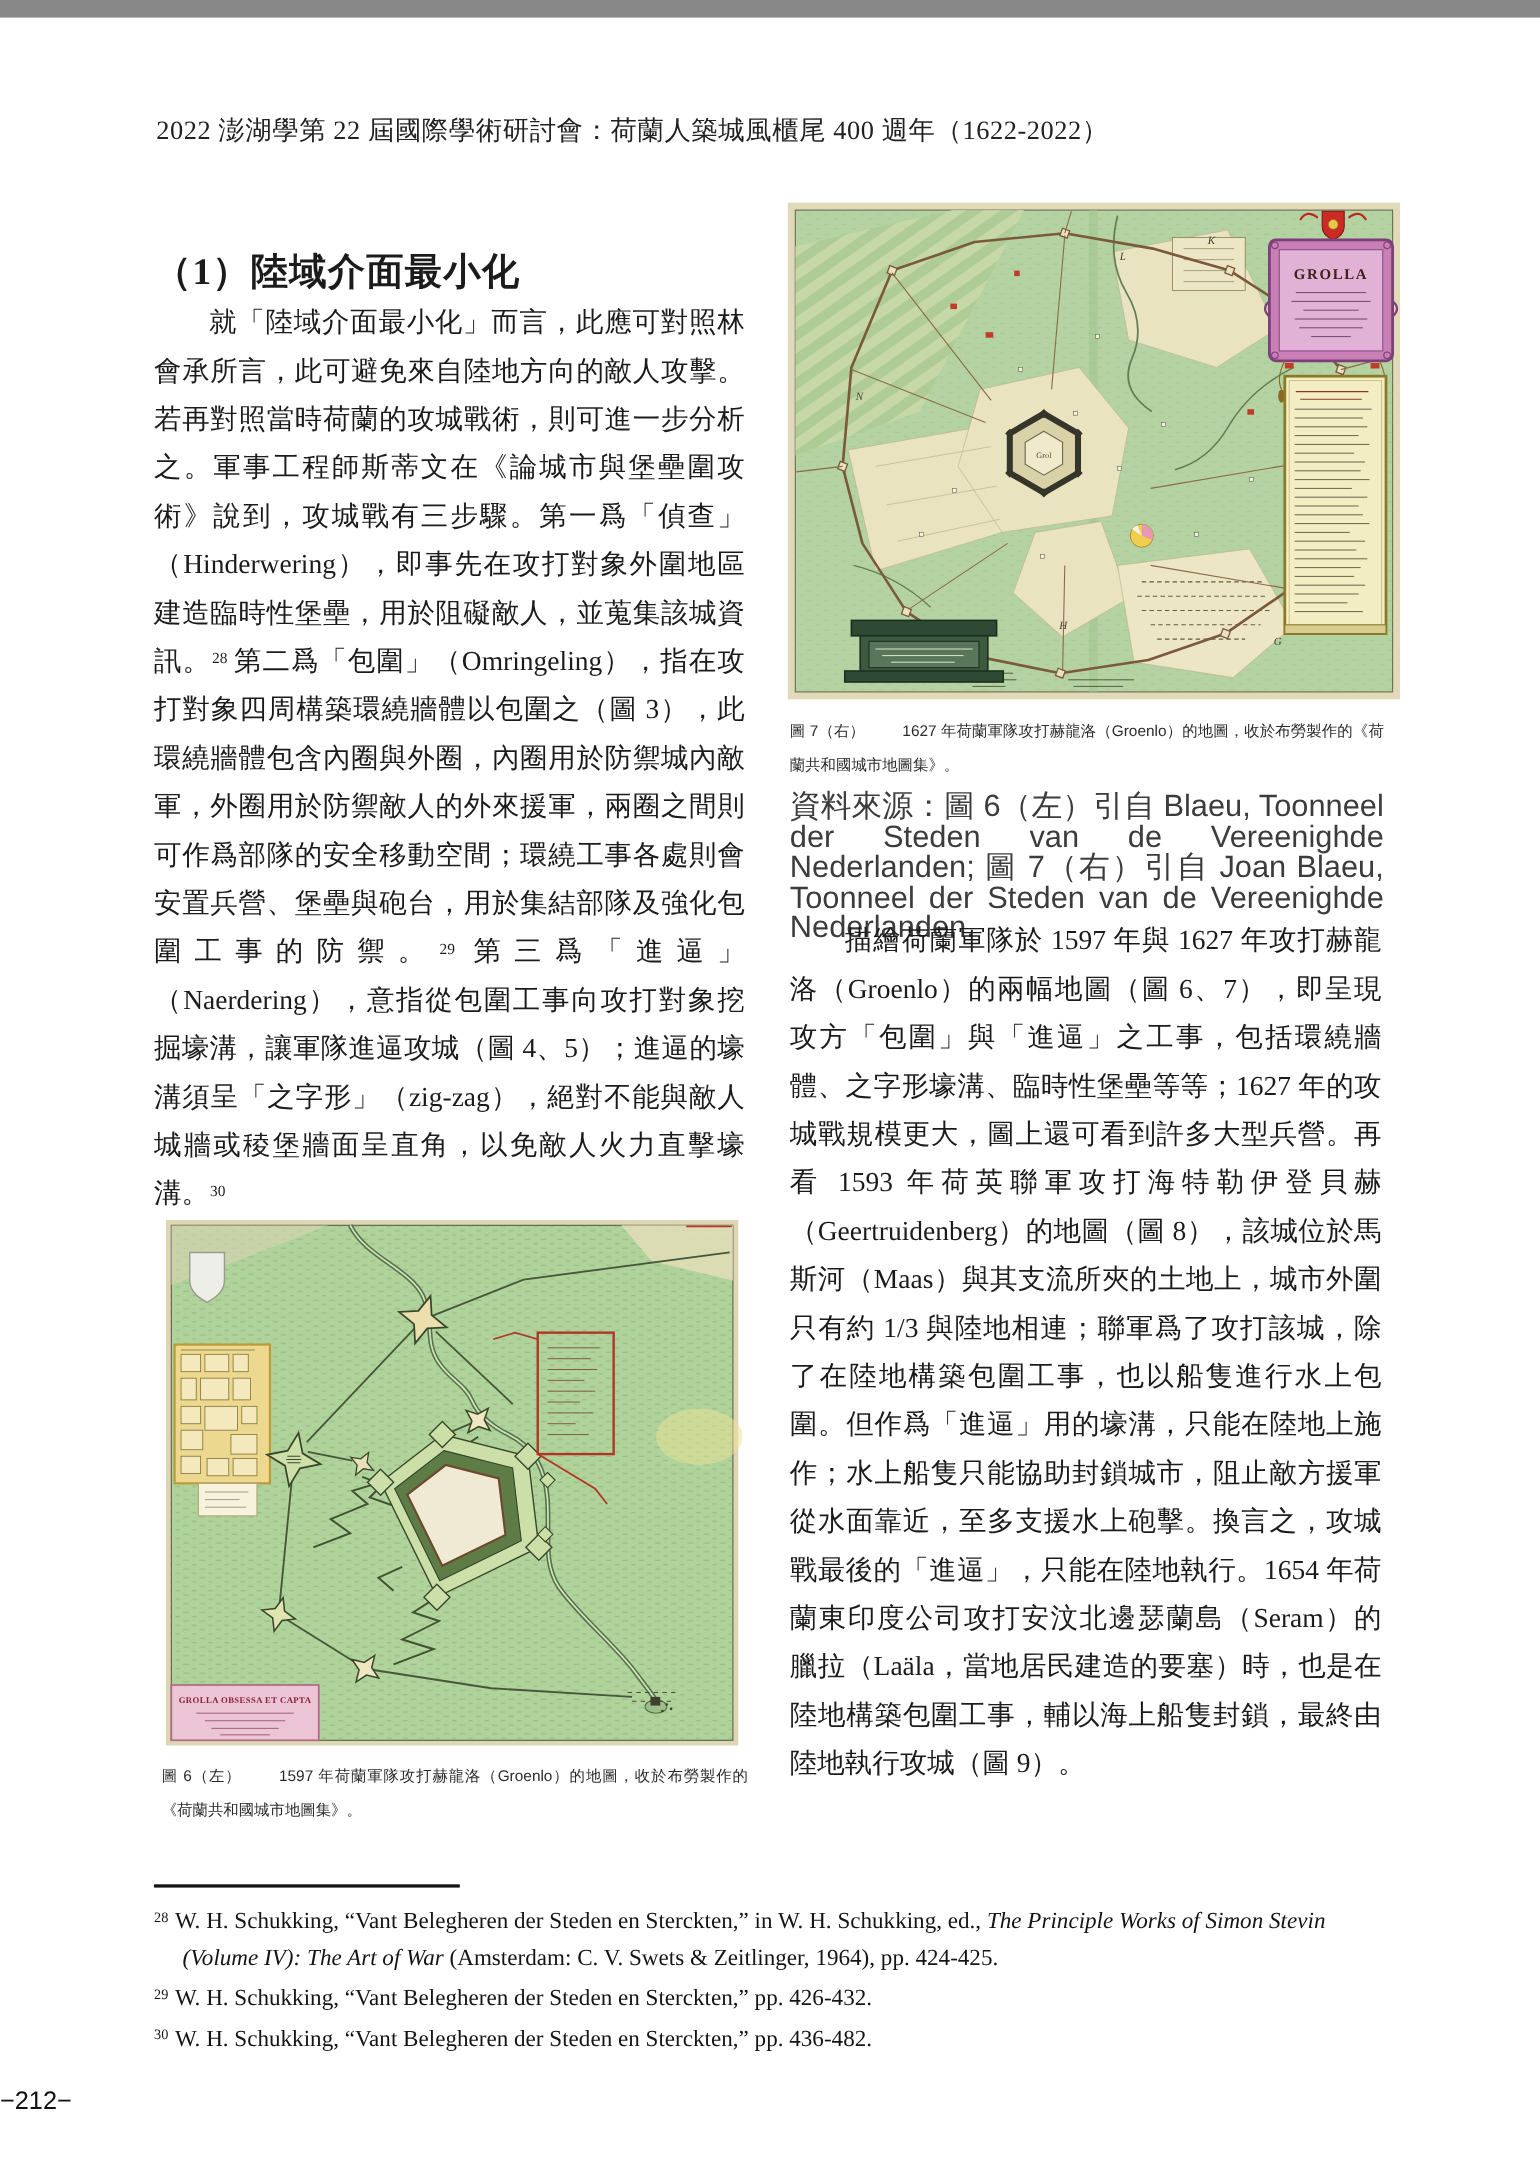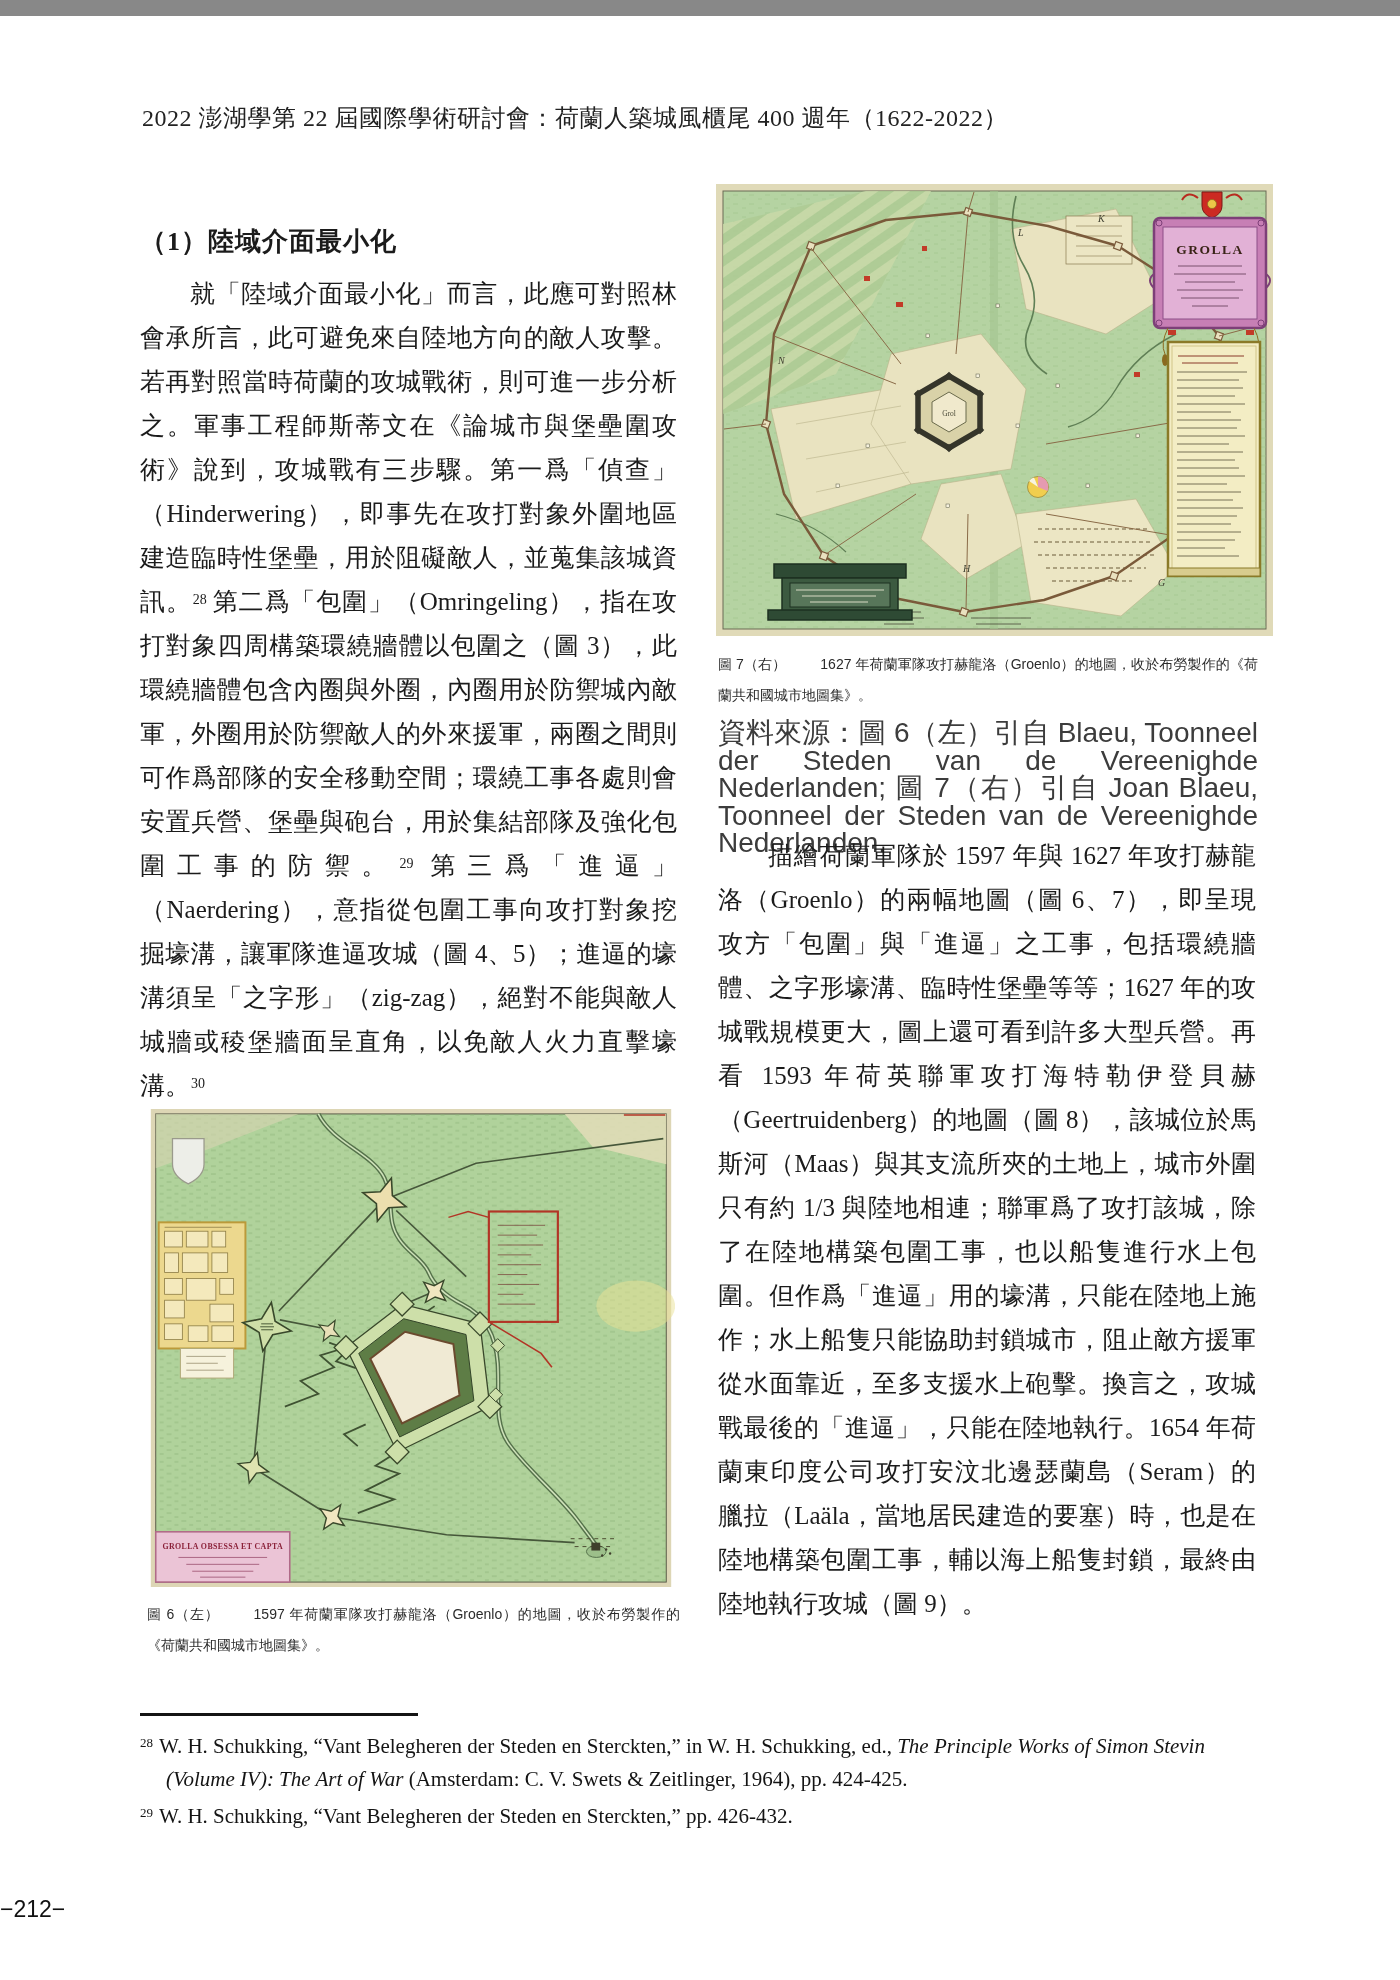--- a/index.html
+++ b/index.html
@@ -1,20 +1,20 @@
 <!DOCTYPE html>
 <html><head>
 <meta charset="utf-8">
 <style>
   html,body{margin:0;padding:0;background:#888;}
   .page{position:relative;width:1400px;height:1980px;background:#ffffff;margin:16px auto;overflow:hidden;
         font-family:"Liberation Serif","DejaVu Serif",serif;color:#1b1b1b;}
   .abs{position:absolute;}
   .header{left:142px;top:86px;font-size:24px;letter-spacing:.5px;white-space:nowrap;color:#222;}
-  .heading{left:140px;top:208px;font-size:26px;font-weight:600;letter-spacing:1px;text-align:right;}
+  .heading{left:140px;top:208px;font-size:34px;font-weight:600;letter-spacing:1px;text-align:right;}
   .body-l{left:140px;top:256px;width:537px;font-size:25px;line-height:44px;text-align:justify;text-indent:2em;}
   .body-r{left:718px;top:818px;width:538px;font-size:25px;line-height:44px;text-align:justify;text-indent:2em;}
   sup.fnref{font-size:14px;line-height:0;vertical-align:6px;margin:0 5px 0 1px;}
   .figimg{border:0;display:block;}
   .fig6{left:147px;top:1093px;width:528px;height:478px;}
   .fig7{left:716px;top:168px;width:557px;height:452px;}
   .caption{font-family:"Liberation Sans","DejaVu Sans",sans-serif;font-size:14px;line-height:31px;
            color:#2b2b2b;text-align:justify;}
   .cap6{left:147px;top:1583px;width:533px;}
   .cap7{left:718px;top:633px;width:540px;}
@@ -304,17 +304,18 @@
   </div>
 
   <div class="abs srcnote">資料來源：圖 6（左）引自 Blaeu, Toonneel der Steden van de Vereenighde Nederlanden; 圖 7（右）引自 Joan Blaeu, Toonneel der Steden van de Vereenighde Nederlanden.</div>
 
   <div class="abs body-r">描繪荷蘭軍隊於 1597 年與 1627 年攻打赫龍洛（Groenlo）的兩幅地圖（圖 6、7），即呈現攻方「包圍」與「進逼」之工事，包括環繞牆體、之字形壕溝、臨時性堡壘等等；1627 年的攻城戰規模更大，圖上還可看到許多大型兵營。再看 1593 年荷英聯軍攻打海特勒伊登貝赫（Geertruidenberg）的地圖（圖 8），該城位於馬斯河（Maas）與其支流所夾的土地上，城市外圍只有約 1/3 與陸地相連；聯軍爲了攻打該城，除了在陸地構築包圍工事，也以船隻進行水上包圍。但作爲「進逼」用的壕溝，只能在陸地上施作；水上船隻只能協助封鎖城市，阻止敵方援軍從水面靠近，至多支援水上砲擊。換言之，攻城戰最後的「進逼」，只能在陸地執行。1654 年荷蘭東印度公司攻打安汶北邊瑟蘭島（Seram）的臘拉（Laäla，當地居民建造的要塞）時，也是在陸地構築包圍工事，輔以海上船隻封鎖，最終由陸地執行攻城（圖 9）。</div>
 
   <div class="abs fnrule"></div>
   <div class="abs footnotes">
     <div class="fn"><sup>28</sup><span>W. H. Schukking, “Vant Belegheren der Steden en Sterckten,” in W. H. Schukking, ed., </span><span class="it">The Principle Works of Simon Stevin (Volume IV): The Art of War</span><span> (Amsterdam: C. V. Swets &amp; Zeitlinger, 1964), pp. 424-425.</span></div>
     <div class="fn"><sup>29</sup><span>W. H. Schukking, “Vant Belegheren der Steden en Sterckten,” pp. 426-432.</span></div>
+    <div class="fn"><sup>30</sup><span>W. H. Schukking, “Vant Belegheren der Steden en Sterckten,” pp. 436-482.</span></div>
   </div>
 
   <div class="abs pageno">−212−</div>
 
 </div>
 
 </body></html>

